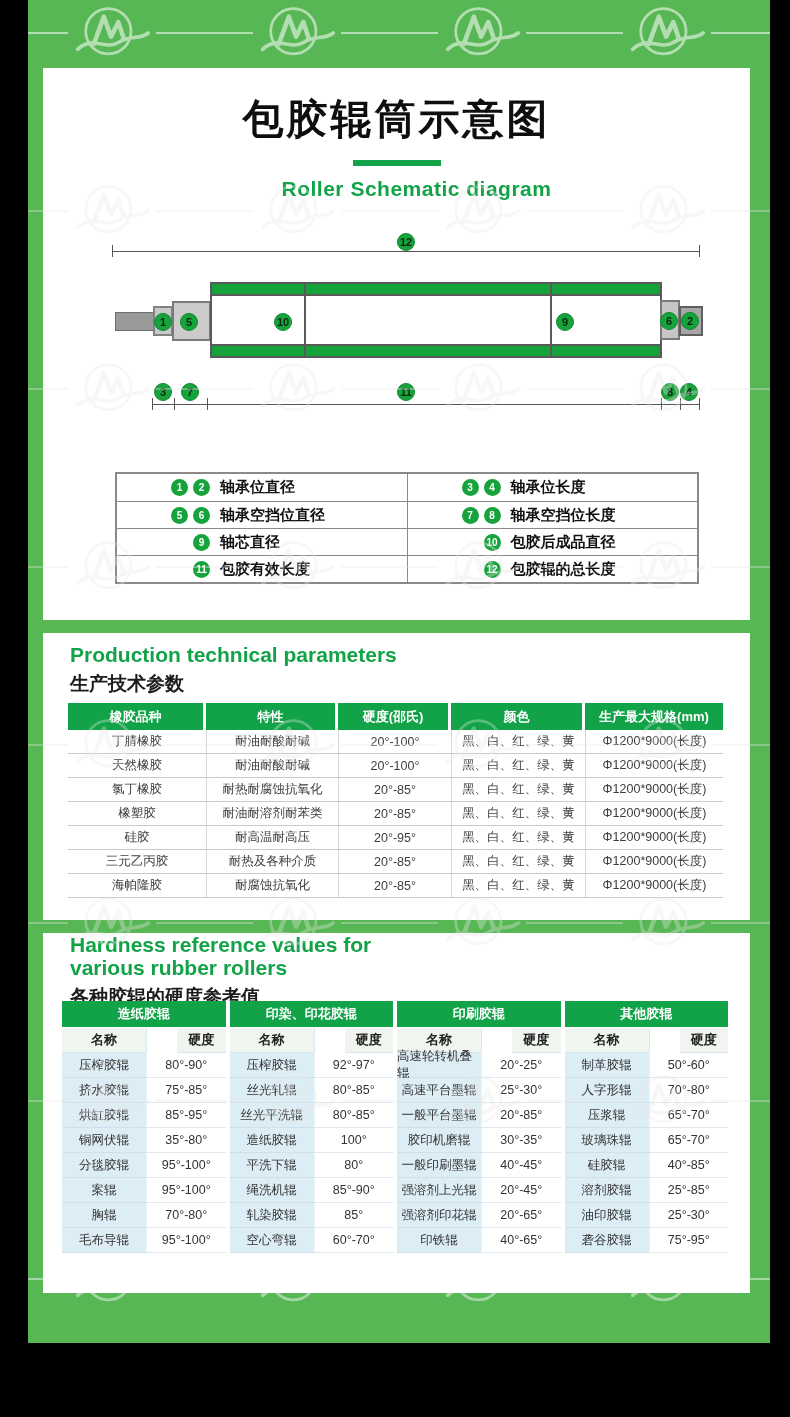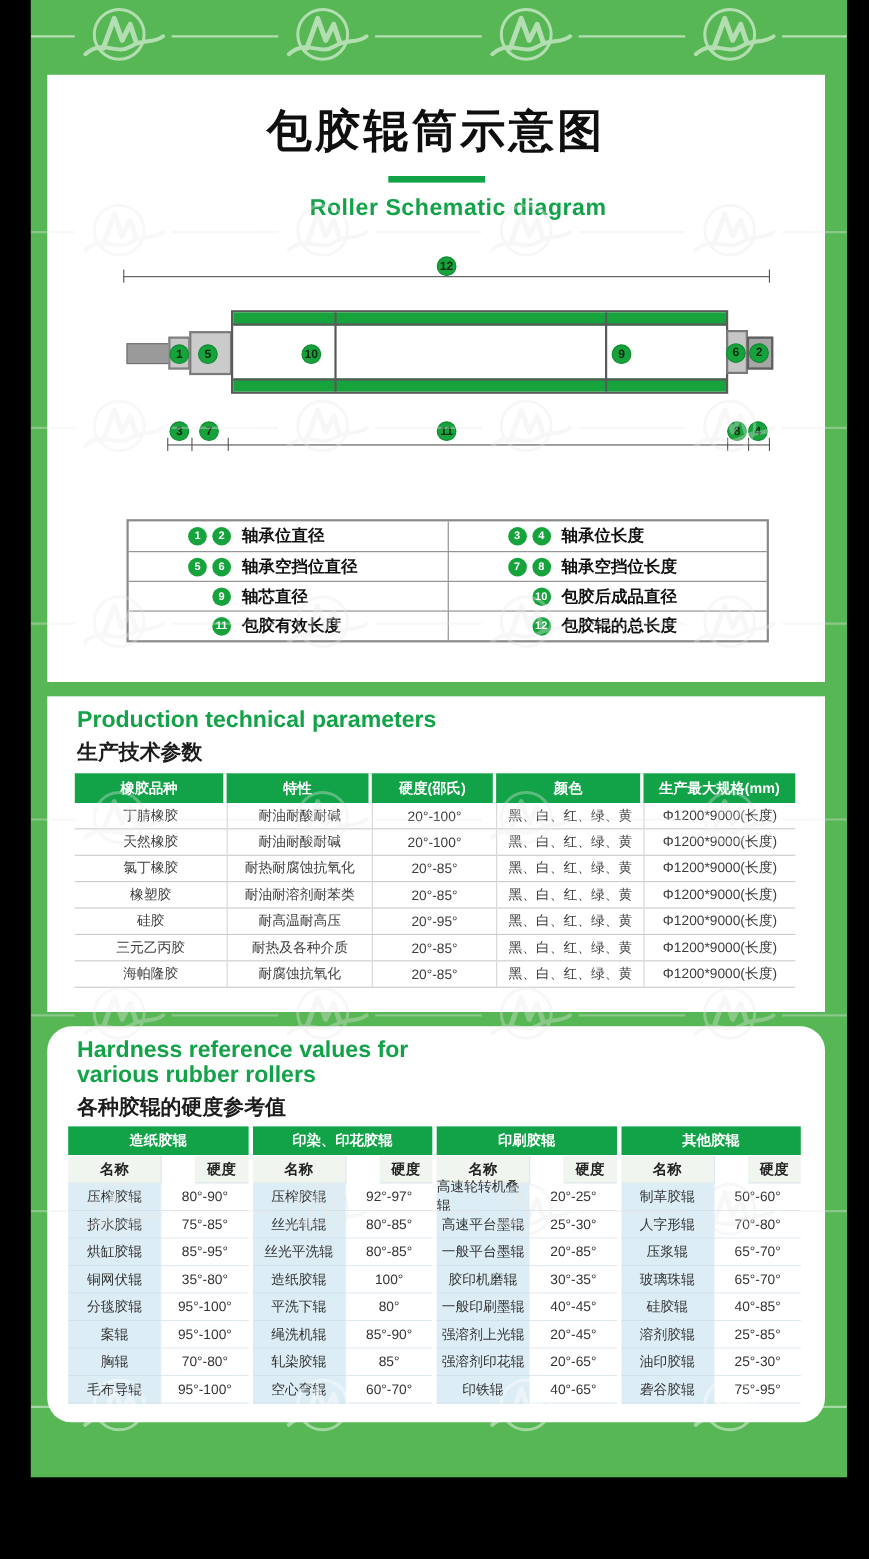--- a/index.html
+++ b/index.html
@@ -64,21 +64,21 @@
   .ptable{position:absolute;left:25px;top:70px;width:655px;font-size:12.5px;color:#3d3d3d;}
   .phead{display:flex;background:var(--accent);color:#fff;font-weight:bold;font-size:13px;height:27px;}
   .phc{display:flex;align-items:center;justify-content:center;border-right:3px solid #fff;}
   .phc:last-child{border-right:none;}
   .prow{display:flex;height:24px;border-bottom:1px solid #c8ccc8;}
   .pc{display:flex;align-items:center;justify-content:center;border-left:1px solid #d5d8d5;}
   .prow .pc:first-child{border-left:none;}
   .w0{width:138px;}.w1{width:132px;}.w2{width:113px;}.w3{width:134px;}.w4{flex:1;}
 
   
-  .htable{position:absolute;left:19px;top:91px;width:666px;display:flex;gap:4px;}
+  .htable{position:absolute;left:19px;top:68px;width:666px;display:flex;gap:4px;}
   .hgroup{flex:1;}
   .hgh{height:26px;background:var(--accent);color:#fff;font-weight:bold;font-size:13px;
        display:flex;align-items:center;justify-content:center;margin-bottom:1px;}
   .hsub{display:flex;height:25px;font-weight:bold;font-size:13px;color:#222;gap:30px;}
   .hsc{background:#f1f5ef;display:flex;align-items:center;justify-content:center;border-bottom:1px solid #d6e5ee;}
   .hsc:first-child{width:52%;border-right:1px solid #dce9f0;}
   .hsc:last-child{flex:1;}
   .hrow{display:flex;height:25px;font-size:12.5px;color:#333;}
   .hname{width:52%;background:var(--cellblue);display:flex;align-items:center;justify-content:center;
          border-right:1px solid #eef5f9;border-bottom:1px solid #cfe0ea;}
@@ -259,21 +259,21 @@
             <div class="pc w0">海帕隆胶</div>
             <div class="pc w1">耐腐蚀抗氧化</div>
             <div class="pc w2">20°-85°</div>
             <div class="pc w3">黑、白、红、绿、黄</div>
             <div class="pc w4">Φ1200*9000(长度)</div>
           </div>
         </div>
     </div>
   </div>
 
-  <div class="card card3" style="padding-top:10px;border-radius:22px;">
+  <div class="card card3" style="">
     <div class="sec-title-en">Hardness reference values for</div>
     <div class="sec-title-en">various rubber rollers</div>
     <div class="sec-title-zh">各种胶辊的硬度参考值</div>
 
     <div class="htable">
       <div class="hgroup">
         <div class="hgh">造纸胶辊</div>
         <div class="hsub">
           <div class="hsc">名称</div>
           <div class="hsc">硬度</div>

